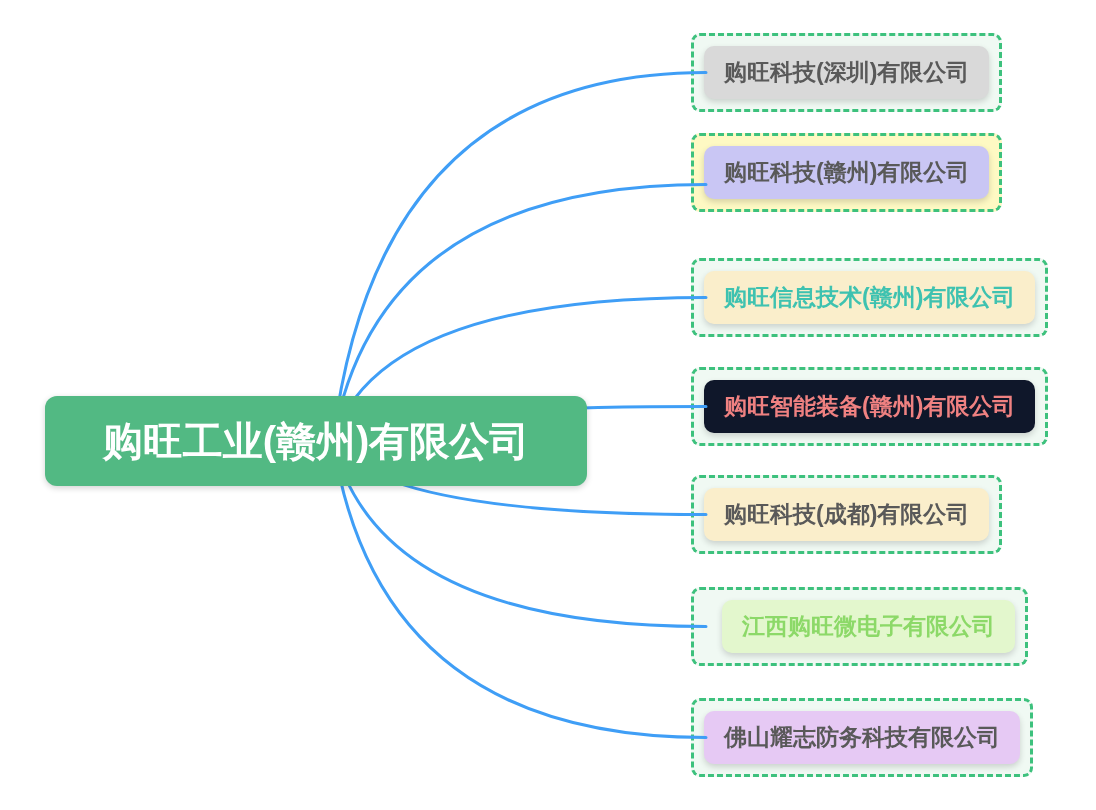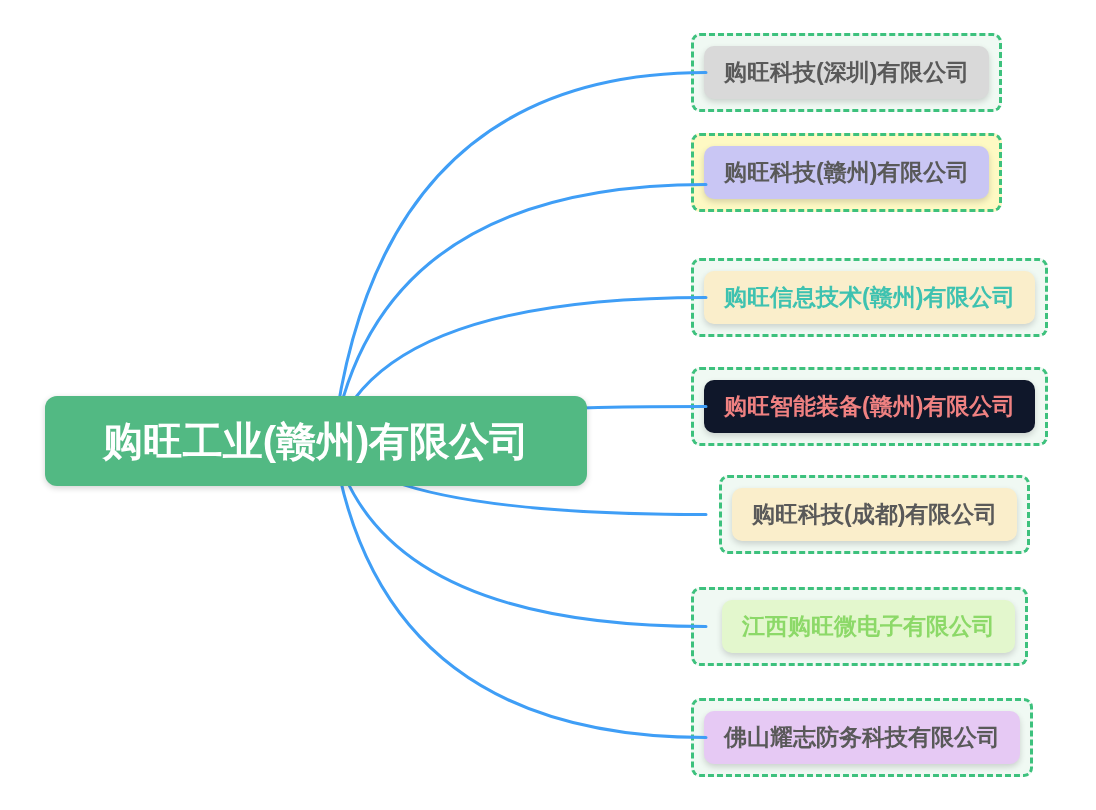--- a/index.html
+++ b/index.html
@@ -95,21 +95,21 @@
       <div class="child-frame" style="top: 258px; border-color: rgb(61, 193, 125); background: rgb(240, 249, 243); justify-content: center;">
     <div class="child-node" style="background: rgb(250, 238, 203); color: rgb(62, 194, 176);">
       <span>购旺信息技术(赣州)有限公司</span>
     </div>
   </div>
       <div class="child-frame" style="top: 367px; border-color: rgb(61, 193, 125); background: rgb(240, 249, 243);">
     <div class="child-node" style="background: #0f172a; color: rgb(239, 129, 129); text-align: right;">
       <span>购旺智能装备(赣州)有限公司</span>
     </div>
   </div>
-      <div class="child-frame" style="top: 475px; border-color: rgb(61, 193, 125); background: rgb(240, 249, 243); margin-left: 28px;">
+      <div class="child-frame" style="top: 475px; border-color: rgb(61, 193, 125); background: rgb(240, 249, 243);">
     <div class="child-node" style="background: rgb(250, 238, 203); color: rgb(89, 89, 89);">
       <span>购旺科技(成都)有限公司</span>
     </div>
   </div>
       <div class="child-frame" style="top: 587px; border-color: rgb(61, 193, 125); background: rgb(240, 249, 243); padding-left: 28px;">
     <div class="child-node" style="background: rgb(227, 247, 205); color: rgb(140, 217, 104);">
       <span>江西购旺微电子有限公司</span>
     </div>
   </div>
       <div class="child-frame" style="top: 698px; border-color: rgb(61, 193, 125); background: rgb(240, 249, 243);">

